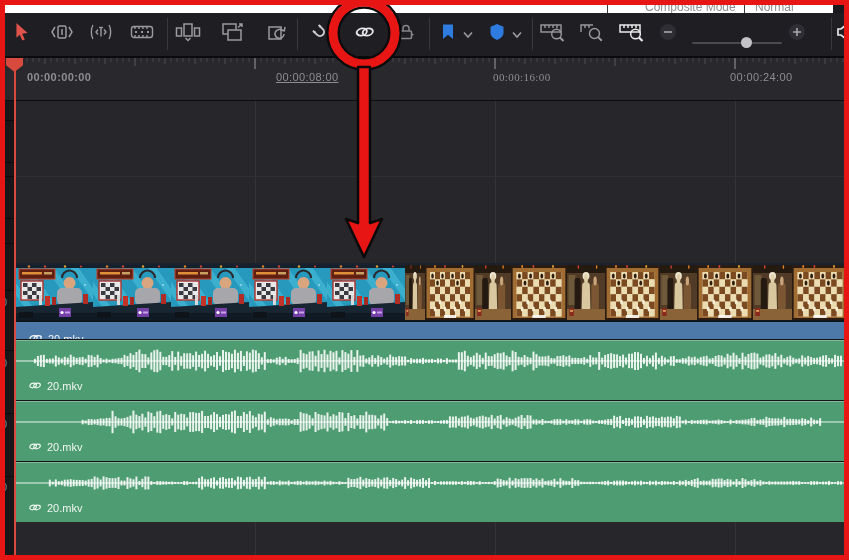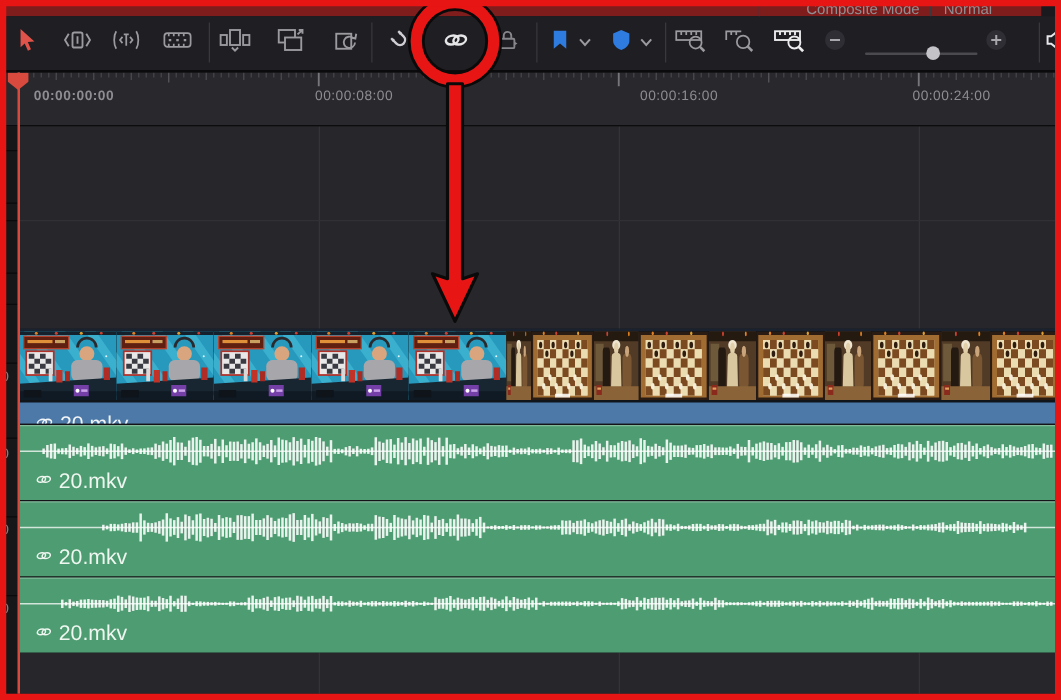--- a/index.html
+++ b/index.html
@@ -1,19 +1,19 @@
 <!DOCTYPE html>
 <html><head>
 <meta charset="utf-8">
 <style>
   html,body{margin:0;padding:0;background:#000;}
   #stage{position:relative;width:849px;height:560px;overflow:hidden;background:#1a1a1e;
          font-family:"Liberation Sans",sans-serif;-webkit-font-smoothing:antialiased;}
   
-  #top-strip{position:absolute;left:4px;right:16px;top:4px;height:9px;background:#7f1d1d;overflow:visible;z-index:5;}
+  #top-strip{position:absolute;left:4px;right:16px;top:4px;height:9px;background:#ffffff;overflow:visible;z-index:5;}
   .ts-label{position:absolute;top:-4px;font-size:12px;color:#8f8f93;white-space:nowrap;}
   .ts-sep{position:absolute;top:0;width:1px;height:10px;background:#3a3a3e;}
   
   #toolbar{position:absolute;left:4px;right:4px;top:13px;height:43px;background:#1e1e23;border-bottom:2px solid #0b0b0d;z-index:5;}
   .tb-btn{position:absolute;top:6px;width:30px;height:30px;margin-left:-15px;display:flex;align-items:center;justify-content:center;}
   .tb-sep{position:absolute;top:5px;width:1px;height:32px;background:#38383d;}
   #zoom-slider{position:absolute;left:688px;top:20px;width:90px;height:20px;}
   #zoom-slider .track{position:absolute;left:0;right:0;top:9px;height:2px;background:#4a4a4f;border-radius:1px;}
   #zoom-slider .thumb{position:absolute;left:49px;top:4px;width:11px;height:11px;border-radius:50%;background:#c4c4c8;}
   
@@ -26,21 +26,21 @@
   #left-strip{position:absolute;left:0;top:-45px;bottom:0;width:11px;background:#17171a;z-index:8;overflow:hidden;}
   .strip-notch{position:absolute;left:0;width:11px;height:1px;background:#0a0a0c;}
   .strip-glyph{position:absolute;left:-3px;font-size:11px;color:#85858a;}
   
   #video-clip{position:absolute;left:11px;right:0;top:162px;height:74px;z-index:3;border-top:2px solid #19222e;background:#10151c;}
   #thumbs{position:absolute;left:0;top:0;right:0;height:55px;display:flex;overflow:hidden;}
   #thumbs svg{display:block;height:55px;}
   #video-label-bar{position:absolute;left:0;right:0;bottom:0;height:17px;background:#4d79a8;overflow:hidden;}
   .clip-label-inner{display:flex;align-items:center;gap:6px;padding-left:12px;}
   #video-label-bar .clip-label-inner{margin-top:8px;}
-  .clip-label-text{font-size:17px;color:#f2f5f8;}
+  .clip-label-text{font-size:11px;color:#f2f5f8;}
   
   #audio-region{position:absolute;left:11px;right:0;top:238px;height:182px;background:#141418;z-index:3;}
   .audio-clip{position:absolute;left:0;right:0;height:59px;background:#4e9c71;border-top:1px solid rgba(255,255,255,.3);}
   .audio-clip .wave{position:absolute;left:0;top:4px;width:100%;height:32px;}
   .audio-clip .clip-label-inner{position:absolute;left:0;bottom:5px;}
   .audio-clip .clip-label-text{color:#eef6f0;}
   #bottom-lane-div{position:absolute;left:10px;right:0;height:1px;background:#1c1c1f;}
   
   #playhead-line{position:absolute;left:14px;top:58px;bottom:5px;width:2px;background:#d84a3e;z-index:20;}
   #playhead-marker{position:absolute;left:6px;top:58px;width:17px;height:14px;background:#d84a3e;z-index:21;
@@ -368,22 +368,22 @@
         <line x1="809" y1="0" x2="809" y2="6" stroke="#45454a" stroke-width="1"></line>
         <line x1="815" y1="0" x2="815" y2="6" stroke="#45454a" stroke-width="1"></line>
         <line x1="821" y1="0" x2="821" y2="8" stroke="#4c4c50" stroke-width="1"></line>
         <line x1="827" y1="0" x2="827" y2="6" stroke="#45454a" stroke-width="1"></line>
         <line x1="833" y1="0" x2="833" y2="6" stroke="#45454a" stroke-width="1"></line>
         <line x1="839" y1="0" x2="839" y2="6" stroke="#45454a" stroke-width="1"></line>
         <line x1="845" y1="0" x2="845" y2="6" stroke="#45454a" stroke-width="1"></line>
       </svg>
     <div id="ruler-labels">
         <span class="tc" style="left: 23px; font-weight: bold;">00:00:00:00</span>
-        <span class="tc" style="left: 248px;">00:00:08:00</span>
-        <span class="tc" style="left: 508px;">00:00:16:00</span>
+        <span class="tc" style="left: 272px; text-decoration: underline;">00:00:08:00</span>
+        <span class="tc" style="left: 489px; font-family: Liberation Serif, serif;">00:00:16:00</span>
         <span class="tc" style="left: 726px;">00:00:24:00</span>
       </div>
   </div>
 
   <div id="timeline">
     <div class="gridline" style="left:251px"></div>
     <div class="gridline" style="left:491px"></div>
     <div class="gridline" style="left:731px"></div>
     <div class="lane-div" style="top:75px"></div>
     <div id="bottom-lane-div" style="top:420px"></div>

